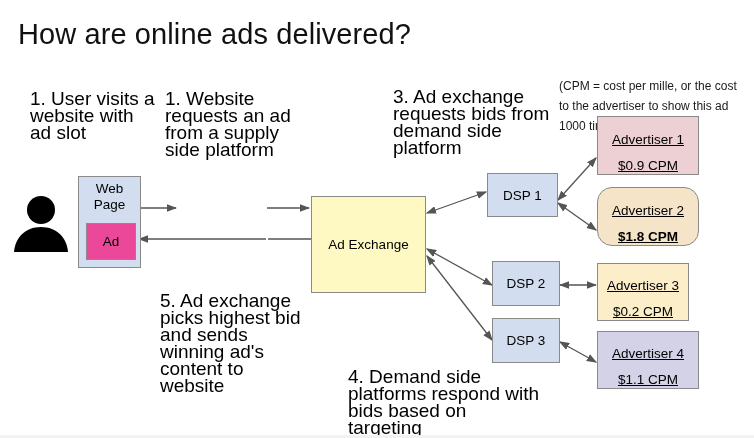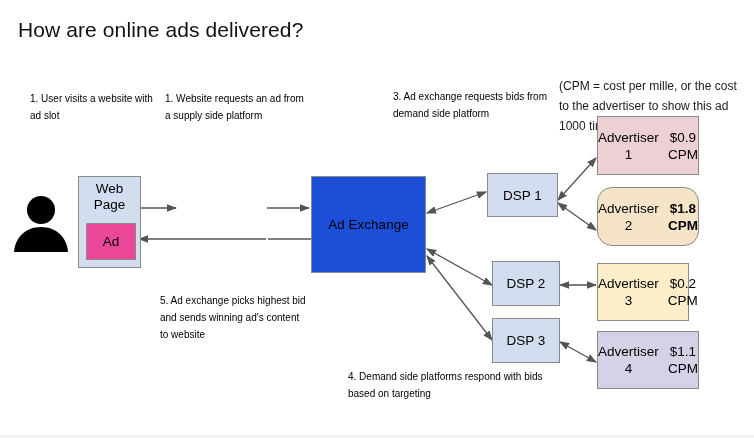--- a/index.html
+++ b/index.html
@@ -21,29 +21,29 @@
     left: 0;
     bottom: 0;
     width: 754px;
     height: 3px;
     background: #f2f2f2;
   }
   #title {
     position: absolute;
     left: 18px;
     top: 18px;
-    font-size: 21px;
+    font-size: 29px;
     font-weight: 400;
     letter-spacing: 0.1px;
     color: #111111;
     white-space: nowrap;
   }
   .note {
     position: absolute;
-    font-size: 10px;
+    font-size: 19px;
     line-height: 17px;
     color: #000000;
   }
   .cpm-note {
     position: absolute;
     font-size: 12px;
     line-height: 20px;
     color: #1a1a1a;
   }
   .box {
@@ -51,30 +51,32 @@
     box-sizing: border-box;
     border: 1px solid #8a8a8a;
     display: flex;
     align-items: center;
     justify-content: center;
     text-align: center;
     font-size: 13.5px;
     line-height: 17px;
   }
   .box-blue   { background: #d2deef; }
-  .box-green  { background: #1d4ed8; }
+  .box-green  { background: #fef9c3; margin-top: 20px; }
   .box-peach  { background: #ec4899; }
   .box-pink   { background: #ecd0d3; }
   .box-tan    { background: #f6e4c9; }
   .box-yellow { background: #fbeec8; }
   .box-lav    { background: #d3d2e6; }
 
   .adv-box {
-    justify-content: flex-start;
+    flex-direction: column;
+    justify-content: flex-end;
     gap: 9px;
+    text-decoration: underline;
   }
   .adv-cpm-bold { font-weight: bold; }
 
   #webpage-box {
     flex-direction: column;
     justify-content: flex-start;
     padding-top: 4px;
   }
   #webpage-label {
     line-height: 16px;

